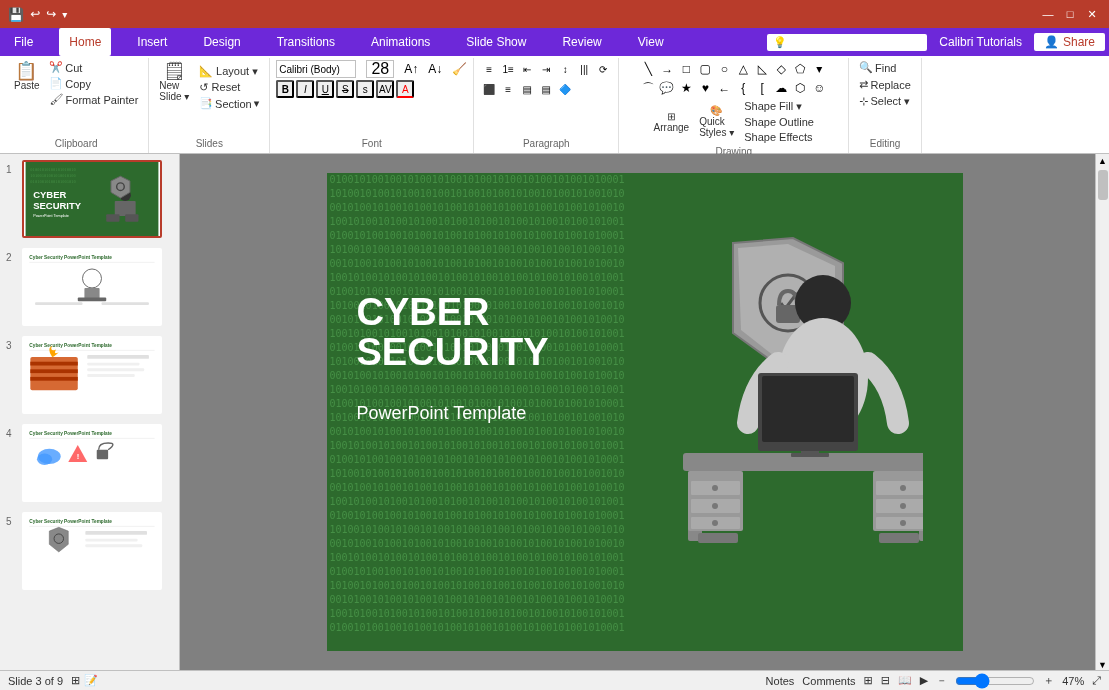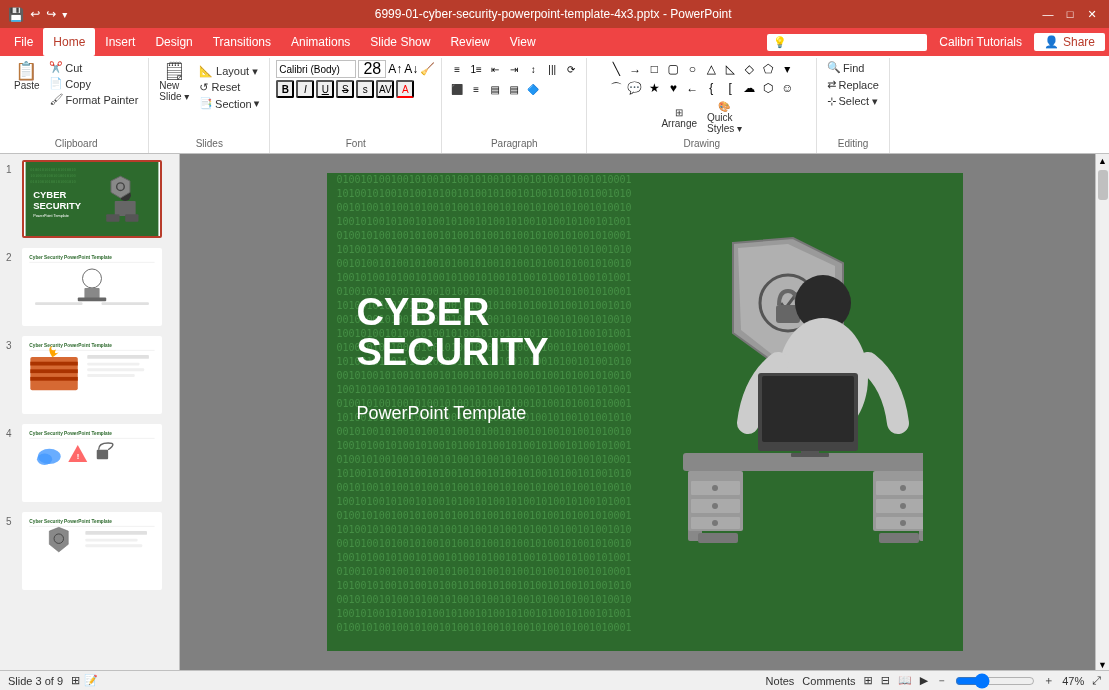--- a/index.html
+++ b/index.html
@@ -9,21 +9,21 @@
     .title-bar {
       height: 28px; background: #b83c2b; display: flex; align-items: center; justify-content: space-between; padding: 0 8px; color: white;
     }
     .title-bar-left { display: flex; align-items: center; gap: 6px; }
     .title-bar-center { flex: 1; text-align: center; font-size: 12px; }
     .title-bar-right { display: flex; align-items: center; gap: 4px; }
     .win-btn { width: 18px; height: 18px; display: flex; align-items: center; justify-content: center; font-size: 11px; cursor: pointer; }
 
     
     .menu-bar {
-      height: 28px; background: #ef4444; display: flex; align-items: stretch; padding: 0 4px;
+      height: 28px; background: #6d28d9; display: flex; align-items: stretch; padding: 0 4px; gap: 16px;
     }
     .menu-item {
       padding: 0 10px; display: flex; align-items: center; color: white; cursor: pointer; font-size: 12px; border-radius: 2px;
     }
     .menu-item.active { background: white; color: #b83c2b; }
     .menu-search {
       margin-left: auto; display: flex; align-items: center; gap: 4px;
     }
     .search-box {
       background: white; border: none; border-radius: 2px; padding: 2px 6px; font-size: 11px; width: 160px; display: flex; align-items: center; gap: 4px; color: #666;
@@ -81,21 +81,21 @@
       height: 20px; background: #f0f0f0; border-top: 1px solid #c0c0c0; display: flex; align-items: center; padding: 0 8px; font-size: 11px; color: #333;
     }
     .status-right { margin-left: auto; display: flex; align-items: center; gap: 8px; }
 
     
     .slide-bg {
       width: 100%; height: 100%; background: #2d6a2d;
       position: relative; overflow: hidden;
     }
     .binary-bg {
-      position: absolute; top: 0; left: 10px; width: 100%; height: 100%;
+      position: absolute; top: 0; left: 3px; width: 100%; height: 100%;
       font-family: monospace; font-size: 10px; color: rgba(80,160,80,0.7);
       line-height: 14px; overflow: hidden; pointer-events: none;
     }
     .slide-title { position: absolute; left: 30px; top: 120px; color: white; font-size: 38px; font-weight: 900; line-height: 1.05; font-family: Arial, sans-serif; }
     .slide-subtitle { position: absolute; left: 30px; top: 230px; color: white; font-size: 18px; font-weight: 400; }
     .slide-text { position: absolute; left: 30px; top: 270px; color: rgba(255,255,255,0.85); font-size: 11px; line-height: 1.5; }
 
     .ribbon-groups-row { display: flex; height: 100%; }
 
     
@@ -110,21 +110,20 @@
 </head>
 <body>
 
 <div class="title-bar">
   <div class="title-bar-left">
     <span style="cursor:pointer;font-size:13px;">💾</span>
     <span style="cursor:pointer;font-size:12px;">↩</span>
     <span style="cursor:pointer;font-size:12px;">↪</span>
     <span style="cursor:pointer;font-size:10px;">▾</span>
   </div>
-  <div class="title-bar-center">6999-01-cyber-security-powerpoint-template-4x3.pptx - PowerPoint</div>
   <div class="title-bar-right">
     <div class="win-btn">—</div>
     <div class="win-btn">□</div>
     <div class="win-btn close">✕</div>
   </div>
 </div>
 
 <div class="menu-bar">
   <div class="menu-item">File</div>
   <div class="menu-item active">Home</div>
@@ -175,21 +174,21 @@
           <div class="rb-btn-small">📐 Layout ▾</div>
           <div class="rb-btn-small">↺ Reset</div>
           <div class="rb-btn-small">📑 <span>Section</span> ▾</div>
         </div>
       </div>
       <div class="ribbon-group-label">Slides</div>
     </div>
 
     <div class="ribbon-group" style="min-width:160px;">
       <div class="ribbon-group-content" style="flex-direction:column; gap:2px;">
-        <div style="display:flex;gap:2px;align-items:center;">
+        <div style="display:flex;gap:10px;align-items:center;">
           <input type="text" class="font-name-box" value="Calibri (Body)" style="">
           <input type="text" class="font-size-box" value="28" style="">
           <span style="cursor:pointer;font-size:12px;">A↑</span>
           <span style="cursor:pointer;font-size:12px;">A↓</span>
           <span style="cursor:pointer;font-size:12px;">🧹</span>
         </div>
         <div style="display:flex;gap:2px;align-items:center;">
           <button class="para-btn" style="font-weight:bold;">B</button>
           <button class="para-btn" style="font-style:italic;">I</button>
           <button class="para-btn" style="text-decoration:underline;">U</button>
@@ -251,20 +250,25 @@
       </div>
       <div style="display:flex;gap:2px;align-items:center;margin-top:2px;">
         <div class="rb-btn" style="min-width:36px;font-size:10px;">
           <span>⊞</span>
           <span>Arrange</span>
         </div>
         <div class="rb-btn" style="min-width:36px;font-size:10px;">
           <span>🎨</span>
           <span>Quick<br>Styles ▾</span>
         </div>
+        <div class="rb-col">
+          <div class="rb-btn-small">Shape Fill ▾</div>
+          <div class="rb-btn-small">Shape Outline</div>
+          <div class="rb-btn-small">Shape Effects</div>
+        </div>
       </div>
       <div class="ribbon-group-label">Drawing</div>
     </div>
 
     <div class="ribbon-group">
       <div class="ribbon-group-content" style="flex-direction:column;gap:2px;">
         <div class="rb-btn-small">🔍 <span>Find</span></div>
         <div class="rb-btn-small">⇄ <span>Replace</span></div>
         <div class="rb-btn-small">⊹ <span>Select ▾</span></div>
       </div>

